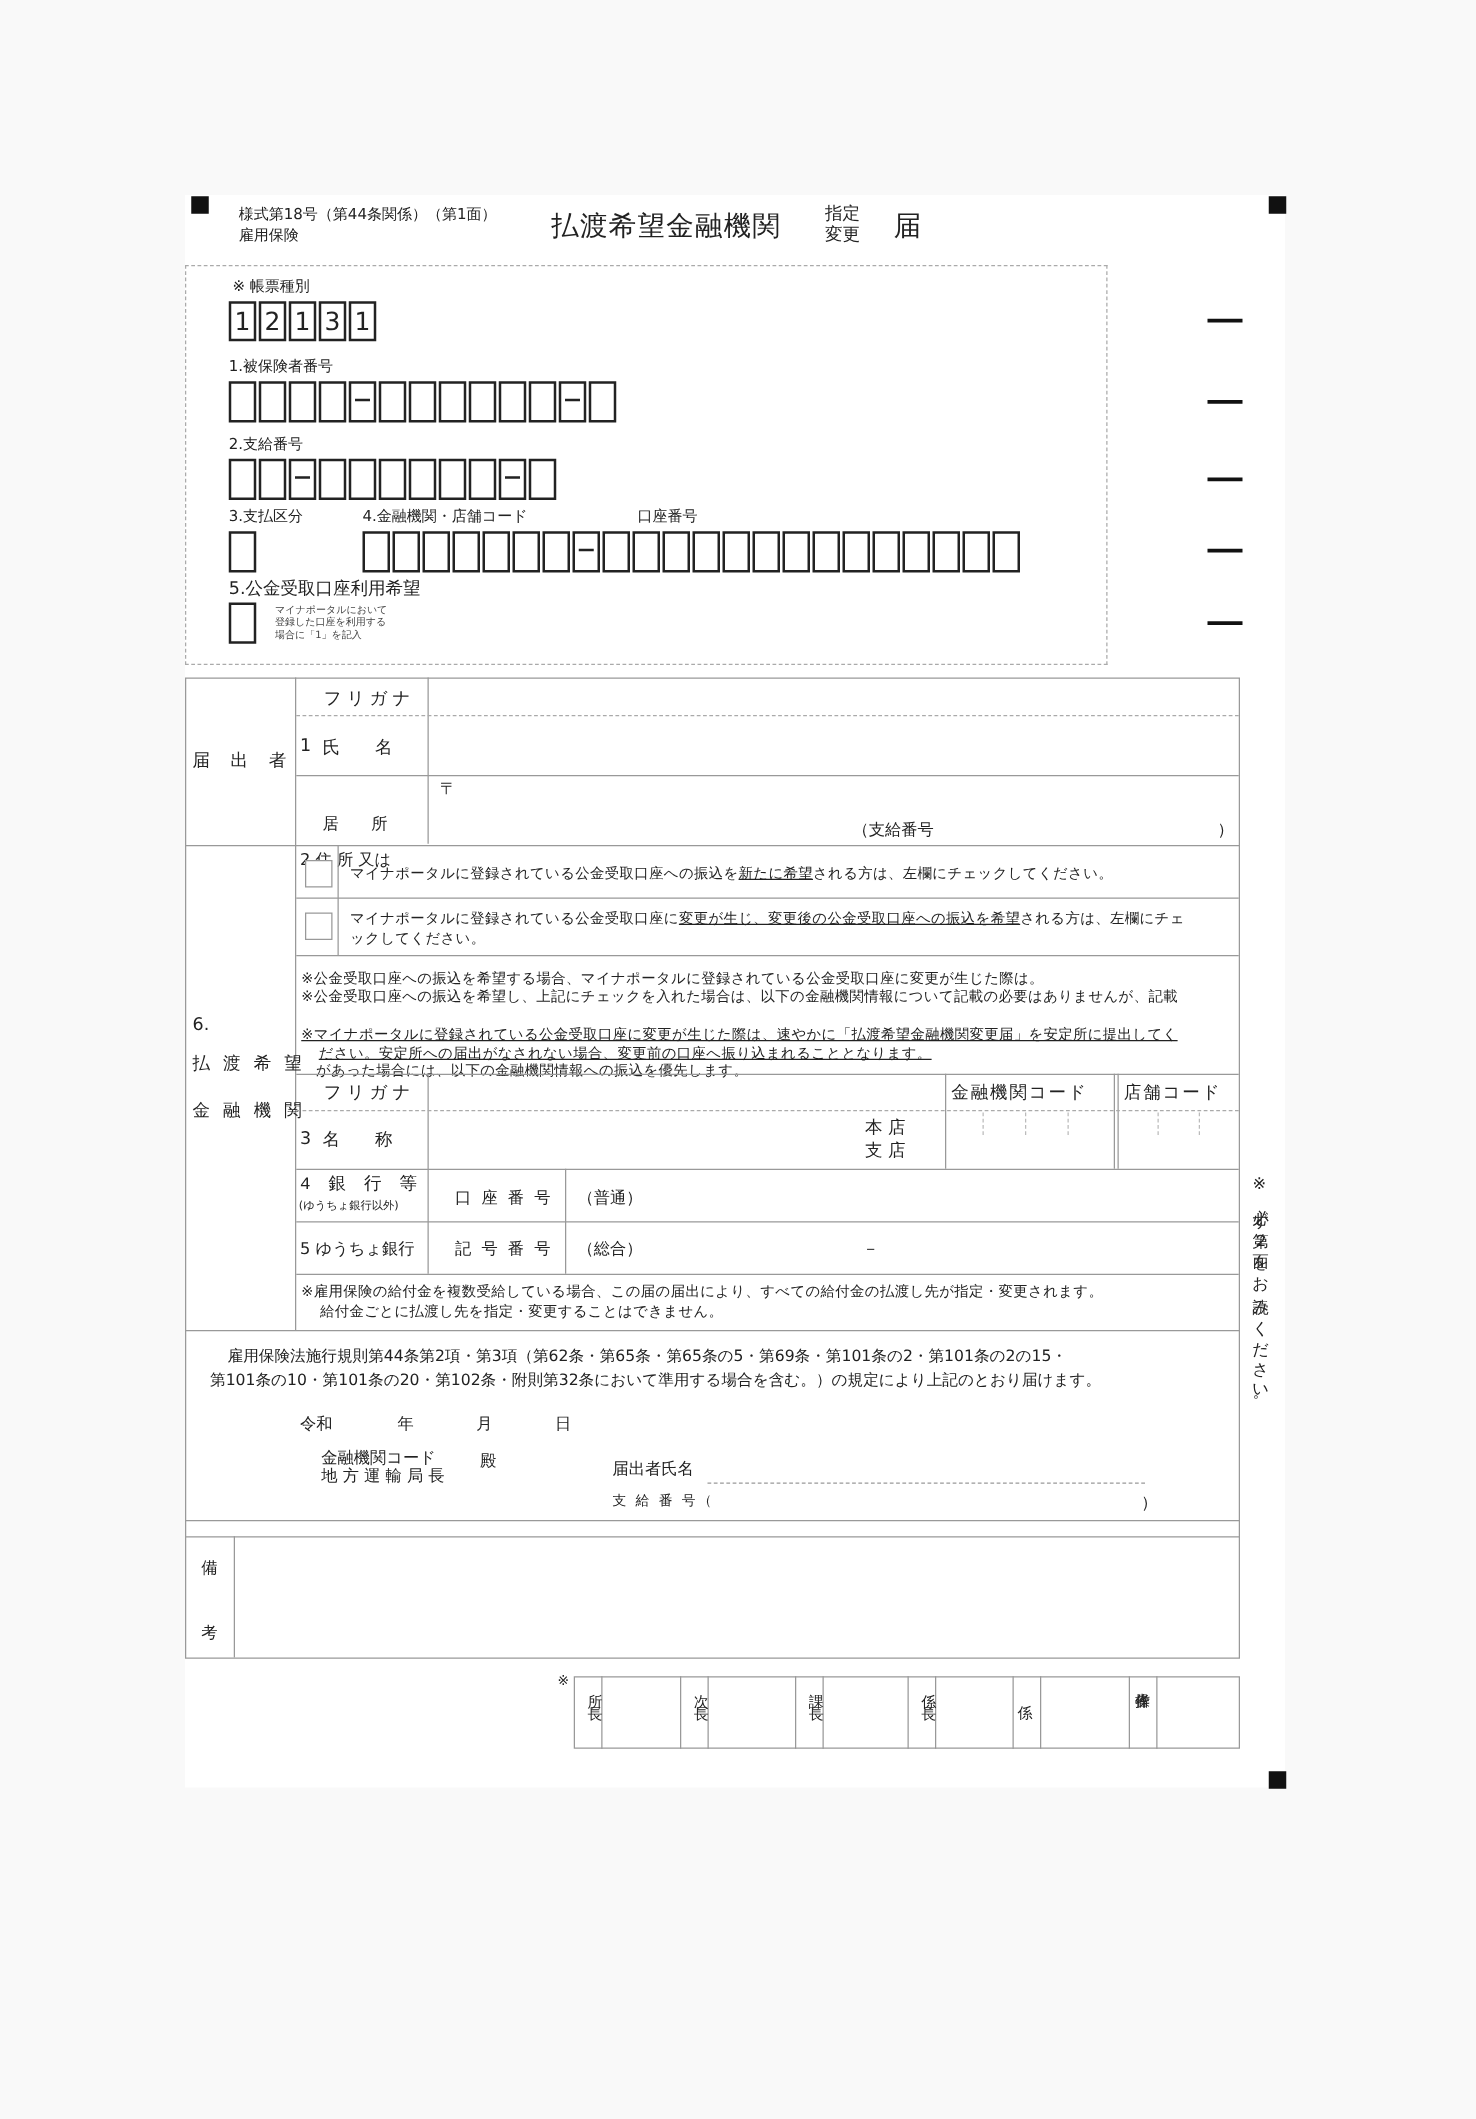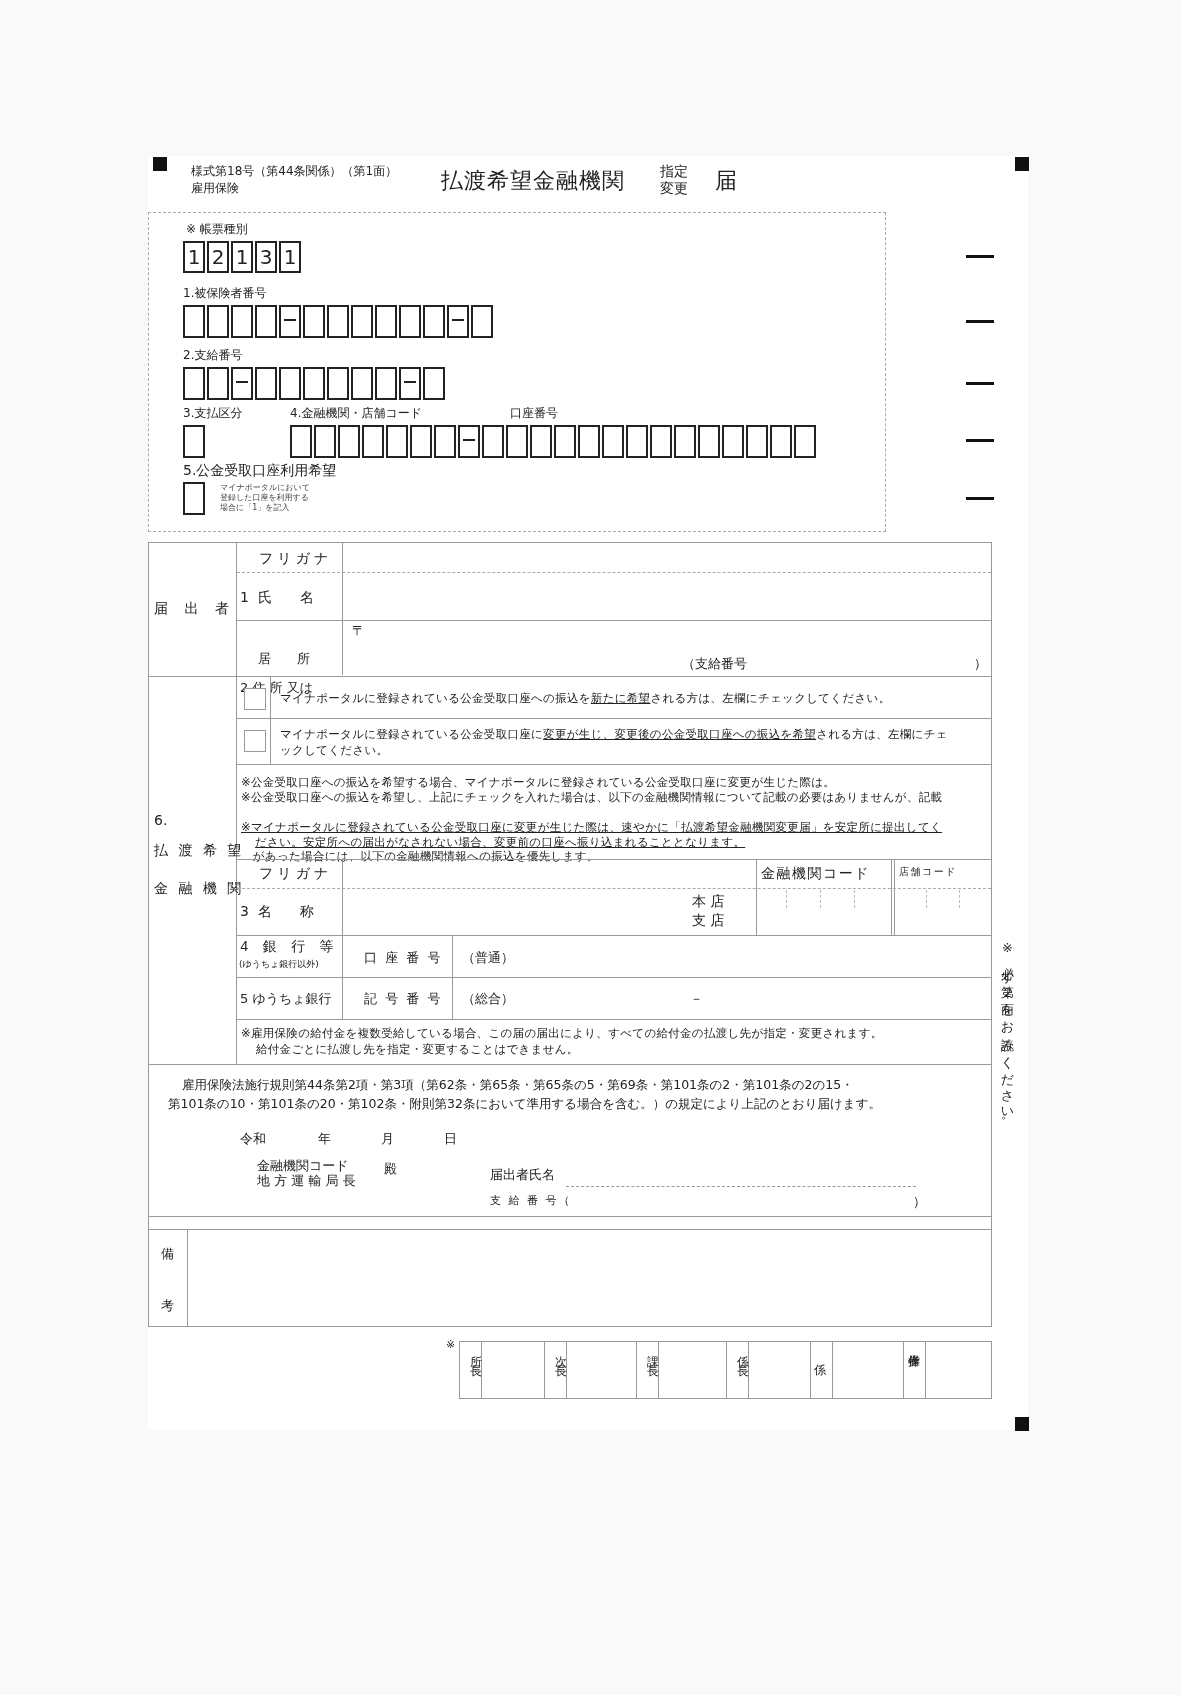--- a/index.html
+++ b/index.html
@@ -176,21 +176,21 @@
 <div class="t note u" style="left:255px;top:835px;">ださい。安定所への届出がなされない場合、変更前の口座へ振り込まれることとなります。</div>
 <div class="hl" style="left:237px;top:859px;width:754px;"></div>
 
 <div class="vl" style="left:342px;top:859px;height:160px;"></div>
 <div class="t" style="left:259px;top:865px;font-size:14px;letter-spacing:4px;">フリガナ</div>
 <div class="abs" style="left:344px;top:861px;width:410px;height:24px;"></div>
 <div class="vl" style="left:756px;top:859px;height:76px;"></div>
 <div class="t" style="left:761px;top:865px;font-size:14px;letter-spacing:1.5px;">金融機関コード</div>
 <div class="vl" style="left:891px;top:859px;height:76px;"></div>
 <div class="vl" style="left:894px;top:859px;height:76px;"></div>
-<div class="t" style="left:899px;top:865px;font-size:10px;letter-spacing:1.5px;">店舗コード</div>
+<div class="t" style="left:899px;top:865px;font-size:14px;letter-spacing:1.5px;">店舗コード</div>
 <div class="hld" style="left:237px;top:888px;width:754px;"></div>
 
 <div class="t" style="left:240px;top:903px;font-size:14px;">3</div>
 <div class="t" style="left:258px;top:903px;font-size:14px;">名　　称</div>
 <div class="abs" style="left:344px;top:890px;width:340px;height:44px;"></div>
 <div class="t" style="left:692px;top:893px;font-size:14px;">本 店</div>
 <div class="t" style="left:692px;top:912px;font-size:14px;">支 店</div>
 <div class="abs" style="left:757px;top:890px;width:133px;height:44px;"></div>
 <div class="vld" style="left:786px;top:890px;height:18px;"></div>
 <div class="vld" style="left:820px;top:890px;height:18px;"></div>

